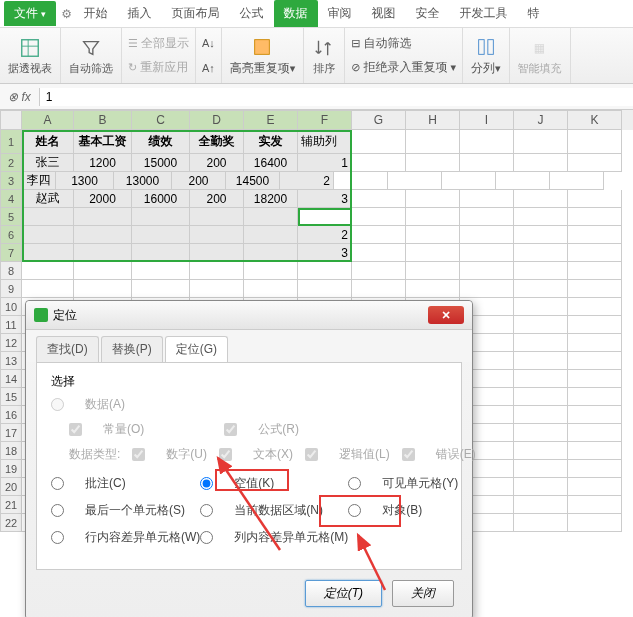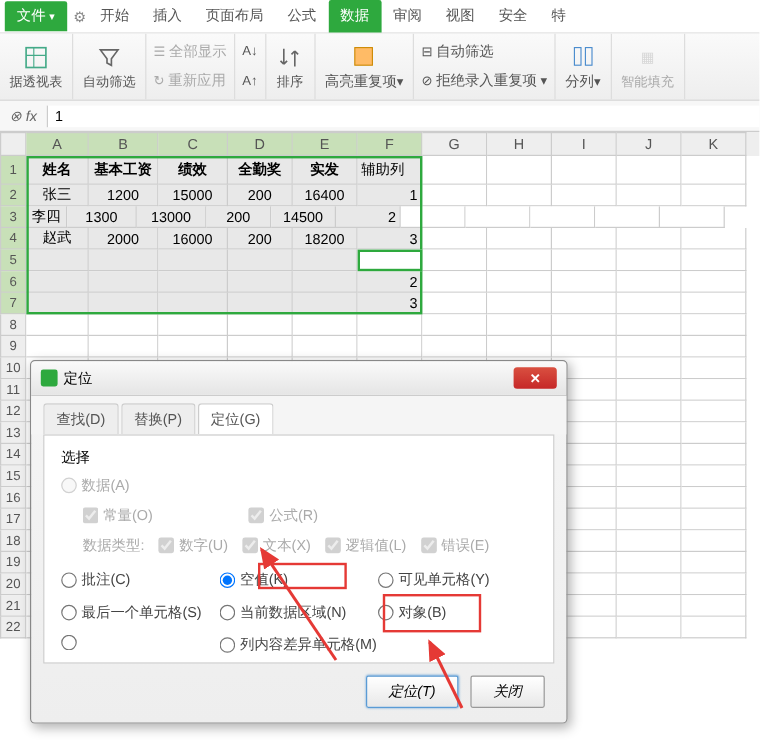--- a/index.html
+++ b/index.html
@@ -34,25 +34,25 @@
 .cell.ctr{justify-content:center;}
 .cell.rt{justify-content:flex-end;}
 .sel-outline{position:absolute;border:2px solid #2ea93e;pointer-events:none;}
 .dialog{position:absolute;left:25px;top:300px;width:448px;background:linear-gradient(#f5f5f5,#eee);border:1px solid #888;border-radius:4px;box-shadow:2px 3px 10px rgba(0,0,0,0.3);}
 .dialog-title{display:flex;align-items:center;padding:5px 8px;background:linear-gradient(#fafafa,#e5e5e5);border-bottom:1px solid #ccc;border-radius:4px 4px 0 0;}
 .dialog-title .dticon{width:14px;height:14px;background:#2ea93e;border-radius:2px;margin-right:5px;}
 .dialog-title .close{margin-left:auto;width:36px;height:18px;background:linear-gradient(#d95040,#c62828);border-radius:3px;display:flex;align-items:center;justify-content:center;color:#fff;font-weight:bold;font-size:11px;}
 .dialog-tabs{display:flex;padding:6px 10px 0;background:#f5f5f5;}
 .dtab{padding:4px 10px;border:1px solid #ccc;border-bottom:none;background:#eee;margin-right:2px;color:#555;border-radius:3px 3px 0 0;}
 .dtab.active{background:#fff;}
-.dialog-body{background:#fff;margin:0 10px 10px;border:1px solid #ccc;padding:10px 14px 6px;position:relative;}
+.dialog-body{background:#fff;margin:0 10px 10px;border:1px solid #ccc;padding:10px 14px 23px;position:relative;}
 .lbl{margin-bottom:6px;}
 .opts-3col{display:flex;gap:0;}
 .opts-3col>div{flex:1;display:flex;flex-direction:column;gap:10px;}
-.ritem2{display:flex;gap:4px;color:#444;white-space:nowrap;}
+.ritem2{display:flex;align-items:center;gap:21px;color:#444;white-space:nowrap;}
 .ritem2.disabled{color:#aaa;}
 .ritem2 input{margin:0;}
 .indent{margin-left:18px;display:flex;gap:30px;}
 .buttons{display:flex;justify-content:flex-end;gap:10px;padding:0 18px 12px;}
 .btn{border:1px solid #999;padding:4px 18px;background:linear-gradient(#fff,#e8e8e8);border-radius:2px;font-style:italic;}
 .btn.primary{border:1px solid #5a9bd5;box-shadow:0 0 2px #5a9bd5;}
 .redbox{position:absolute;border:2px solid #e53935;pointer-events:none;}
 .arrow-svg{position:absolute;pointer-events:none;}
 svg.icn{width:22px;height:22px;}
 </style>
@@ -66,20 +66,21 @@
     </div>
   <div style="width:14px;text-align:center;color:#888;">⚙</div>
   <div class="tab">开始</div>
   <div class="tab">插入</div>
   <div class="tab">页面布局</div>
   <div class="tab">公式</div>
   <div class="tab active">数据</div>
   <div class="tab">审阅</div>
   <div class="tab">视图</div>
   <div class="tab">安全</div>
+  <div class="tab">开发工具</div>
   <div class="tab">特</div>
 </div>
 
 <div class="ribbon">
   <div class="group">
     <div class="icon">
         <svg class="icn" viewBox="0 0 24 24">
           <rect x="3" y="3" width="18" height="18" fill="none" stroke="#4a8" stroke-width="1.5"></rect>
           <line x1="3" y1="10" x2="21" y2="10" stroke="#4a8"></line>
           <line x1="10" y1="3" x2="10" y2="21" stroke="#4a8"></line>
@@ -99,32 +100,32 @@
     <div class="ritem" style="color:#aaa">☰ <span>全部显示</span></div>
     <div class="ritem" style="color:#aaa">↻ <span>重新应用</span></div>
   </div>
   <div class="group-sm">
     <div class="ritem">A↓</div>
     <div class="ritem">A↑</div>
   </div>
   <div class="group">
     <div class="icon">
         <svg class="icn" viewBox="0 0 24 24">
-          <path d="M6 4v14m0 0l-3-3m3 3l3-3M16 20V6m0 0l-3 3m3-3l3 3" stroke="#666" stroke-width="1.5" fill="none"></path>
+          <rect x="4" y="4" width="16" height="16" fill="#fb6" stroke="#c80"></rect>
         </svg>
       </div>
-    <div class="label">排序</div>
+    <div class="label"><span>高亮重复项</span>▾</div>
   </div>
   <div class="group">
     <div class="icon">
         <svg class="icn" viewBox="0 0 24 24">
-          <rect x="4" y="4" width="16" height="16" fill="#fb6" stroke="#c80"></rect>
+          <path d="M6 4v14m0 0l-3-3m3 3l3-3M16 20V6m0 0l-3 3m3-3l3 3" stroke="#666" stroke-width="1.5" fill="none"></path>
         </svg>
       </div>
-    <div class="label"><span>高亮重复项</span>▾</div>
+    <div class="label">排序</div>
   </div>
   <div class="group-sm">
     <div class="ritem">⊟ <span>自动筛选</span></div>
     <div class="ritem">⊘ <span>拒绝录入重复项</span>▾</div>
   </div>
   <div class="group">
     <div class="icon">
         <svg class="icn" viewBox="0 0 24 24">
           <rect x="4" y="4" width="6" height="16" fill="none" stroke="#48c"></rect>
           <rect x="14" y="4" width="6" height="16" fill="none" stroke="#48c"></rect>
@@ -524,20 +525,21 @@
         <div class="ritem2">
             <input type="radio" name="g" style="">
             <span>批注(C)</span>
           </div>
         <div class="ritem2">
             <input type="radio" name="g" style="">
             <span>最后一个单元格(S)</span>
           </div>
         <div class="ritem2">
             <input type="radio" name="g" style="">
+            <span>行内容差异单元格(W)</span>
           </div>
       </div>
       <div>
         <div class="ritem2">
             <input type="radio" name="g" checked="" style="">
             <span>空值(K)</span>
           </div>
         <div class="ritem2">
             <input type="radio" name="g" style="">
             <span>当前数据区域(N)</span>

